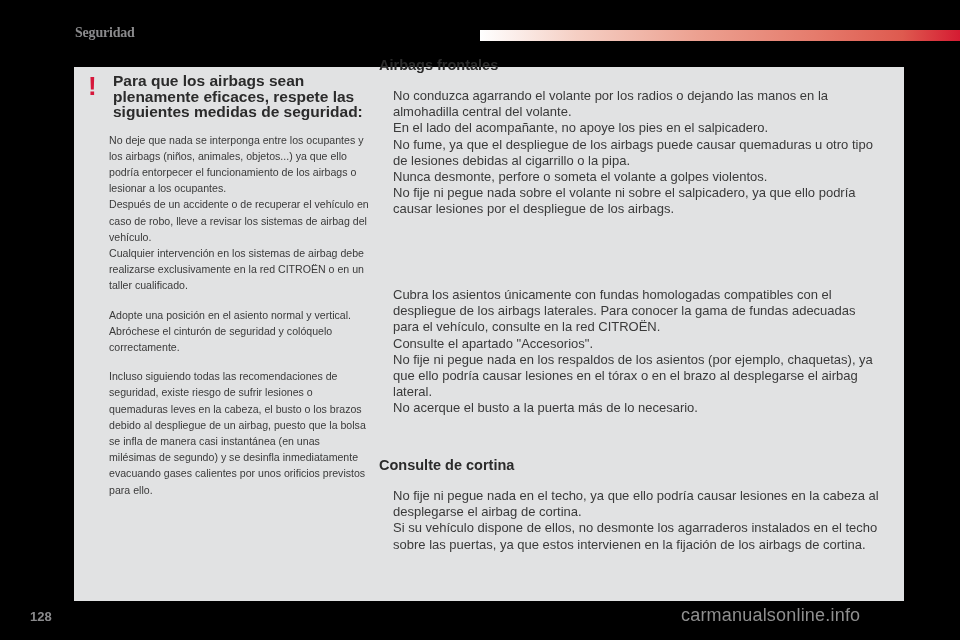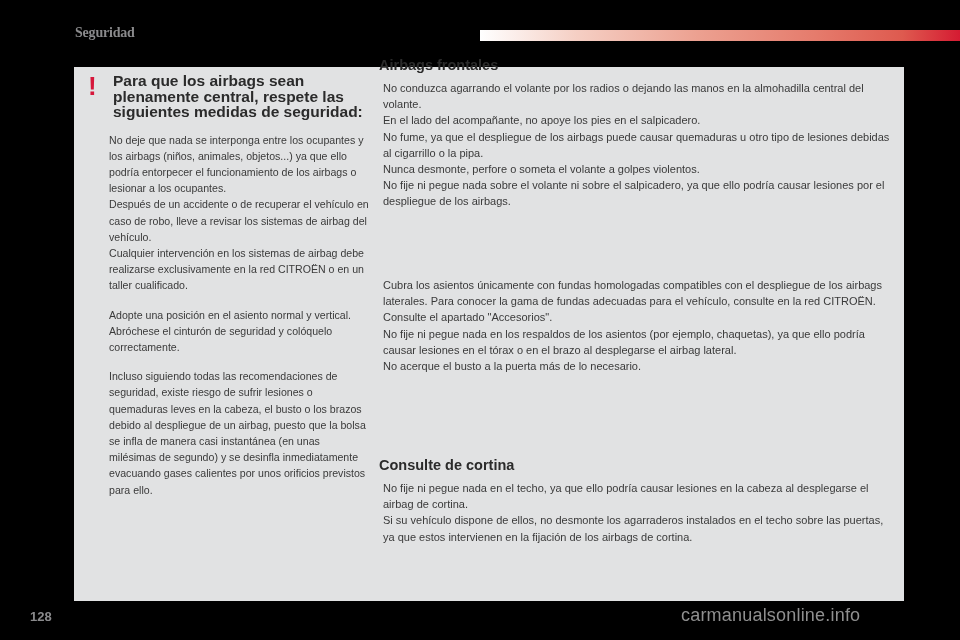--- a/index.html
+++ b/index.html
@@ -31,21 +31,21 @@
   .left-col p {
     font-size:10.6px; line-height:16.2px; color:#3a3a3a; margin:0 0 13px -4px; width:260px;
   }
   .right-col {
     position:absolute; left:379px; width:520px;
   }
   .right-col h2 {
     font-size:14.5px; font-weight:bold; color:#2b2b2b; margin:0 0 6px 0; line-height:17px;
   }
   .right-col p {
-    font-size:11px; line-height:16.2px; color:#3a3a3a; margin:4px;
+    font-size:13px; line-height:16.2px; color:#3a3a3a; margin:14px;
   }
   .sec-frontales { top:57px; }
   .sec-laterales { top:273px; }
   .sec-cortina { top:457px; }
   .page-num {
     position:absolute; left:22px; top:609px; font-size:13px; font-weight:bold; color:#8a8a8c;margin-left:8px;
   }
   .watermark {
     position:absolute; left:681px; top:605px; font-size:18px; color:#8f8f8f; letter-spacing:0.2px;
   }
@@ -54,21 +54,21 @@
 <body>
 
 <div class="section-title">Seguridad</div>
 <div class="top-bar"></div>
 
 <div class="panel"></div>
 
 <div class="warn-icon">!</div>
 
 <div class="left-col">
-  <div class="warn-title">Para que los airbags sean plenamente central, respete las siguientes medidas de seguridad:</div>
+  <div class="warn-title">Para que los airbags sean plenamente eficaces, respete las siguientes medidas de seguridad:</div>
   <p style="white-space:pre-line">No deje que nada se interponga entre los ocupantes y los airbags (niños, animales, objetos...) ya que ello podría entorpecer el funcionamiento de los airbags o lesionar a los ocupantes.
 Después de un accidente o de recuperar el vehículo en caso de robo, lleve a revisar los sistemas de airbag del vehículo.
 Cualquier intervención en los sistemas de airbag debe realizarse exclusivamente en la red CITROËN o en un taller cualificado.</p>
   <p style="white-space:pre-line">Adopte una posición en el asiento normal y vertical.
 Abróchese el cinturón de seguridad y colóquelo correctamente.</p>
   <p style="white-space:pre-line">Incluso siguiendo todas las recomendaciones de seguridad, existe riesgo de sufrir lesiones o quemaduras leves en la cabeza, el busto o los brazos debido al despliegue de un airbag, puesto que la bolsa se infla de manera casi instantánea (en unas milésimas de segundo) y se desinfla inmediatamente evacuando gases calientes por unos orificios previstos para ello.</p>
 </div>
 
 <div class="right-col sec-frontales">
   <h2>Airbags frontales</h2>

